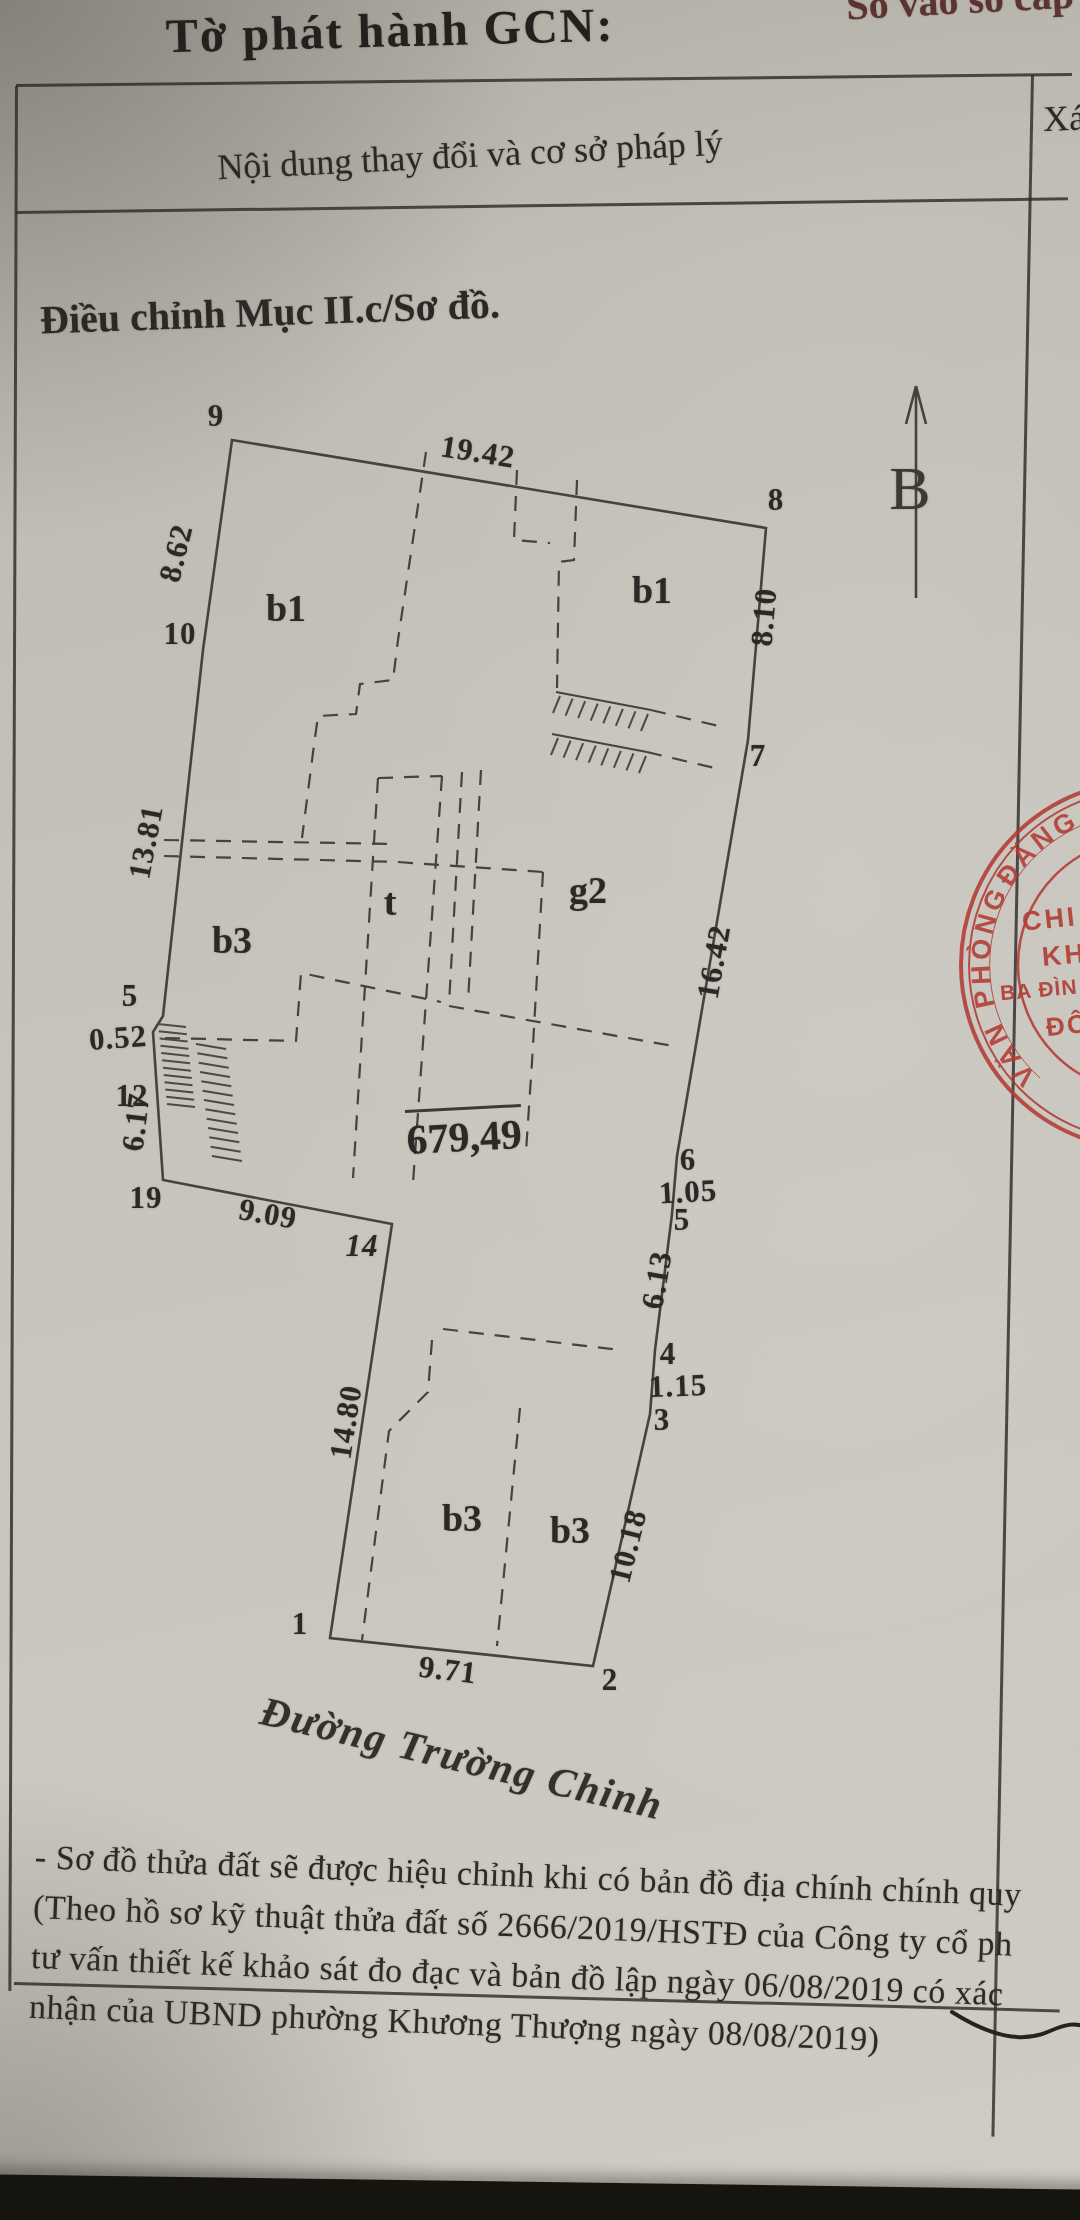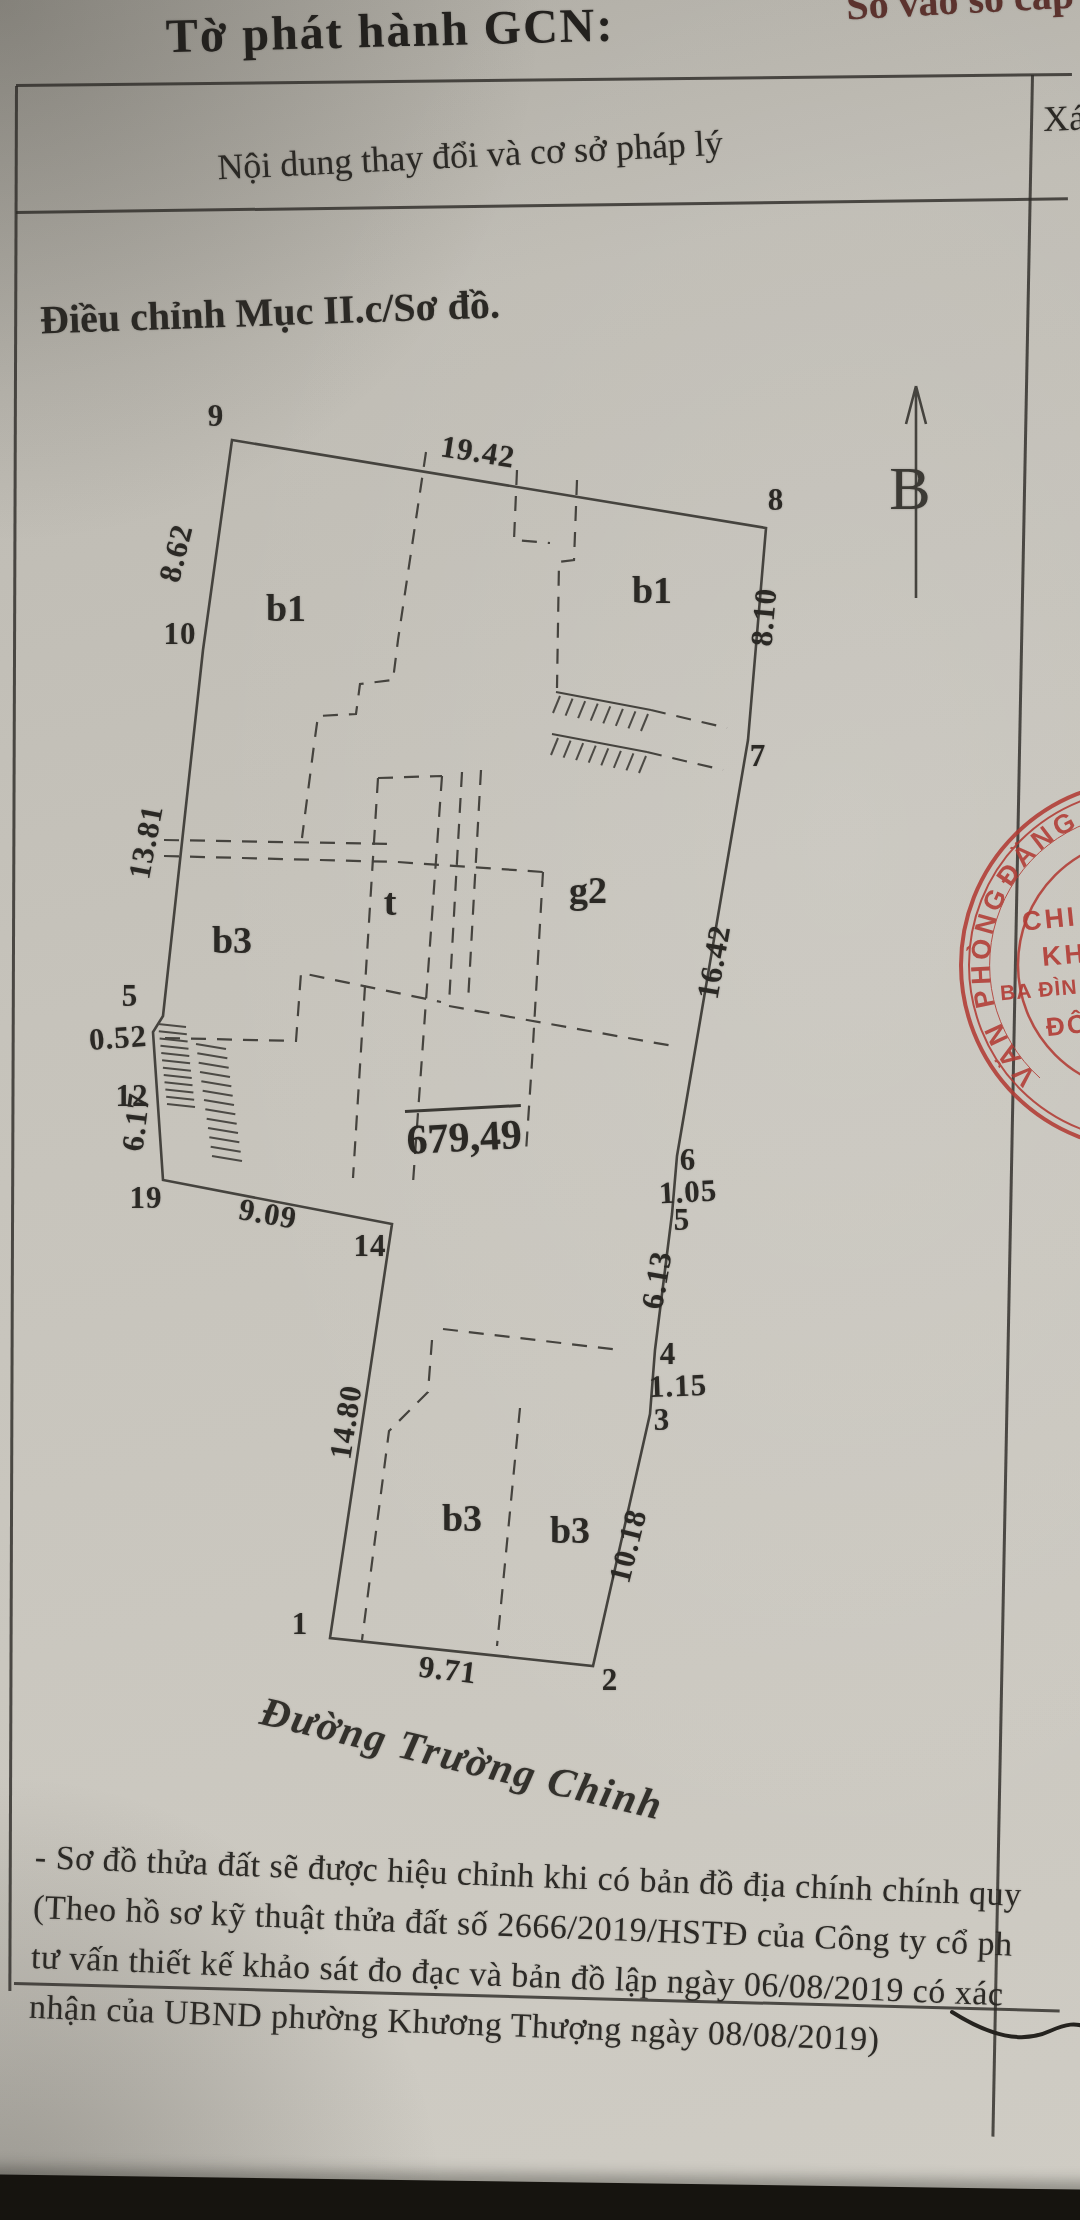--- a/index.html
+++ b/index.html
@@ -156,21 +156,21 @@
 
   <div class="lbl num" style="left:216px;top:416px;">9</div>
   <div class="lbl num" style="left:776px;top:500px;">8</div>
   <div class="lbl num" style="left:758px;top:756px;">7</div>
   <div class="lbl num" style="left:688px;top:1160px;">6</div>
   <div class="lbl num" style="left:682px;top:1220px;">5</div>
   <div class="lbl num" style="left:668px;top:1354px;">4</div>
   <div class="lbl num" style="left:662px;top:1420px;">3</div>
   <div class="lbl num" style="left:610px;top:1680px;">2</div>
   <div class="lbl num" style="left:300px;top:1624px;">1</div>
-  <div class="lbl num" style="left:370px;top:1246px;">14</div>
+  <div class="lbl num" style="left:362px;top:1246px;font-style:italic;">14</div>
   <div class="lbl num" style="left:146px;top:1198px;">19</div>
   <div class="lbl num" style="left:132px;top:1096px;">12</div>
   <div class="lbl num" style="left:130px;top:996px;">5</div>
   <div class="lbl num" style="left:180px;top:634px;">10</div>
 
   <div class="lbl dim" style="left:478px;top:452px;--r:9deg;">19.42</div>
   <div class="lbl dim" style="left:176px;top:553px;--r:-76deg;">8.62</div>
   <div class="lbl dim" style="left:146px;top:842px;--r:-79deg;">13.81</div>
   <div class="lbl dim" style="left:118px;top:1038px;--r:-4deg;">0.52</div>
   <div class="lbl dim" style="left:136px;top:1122px;--r:-83deg;">6.17</div>

